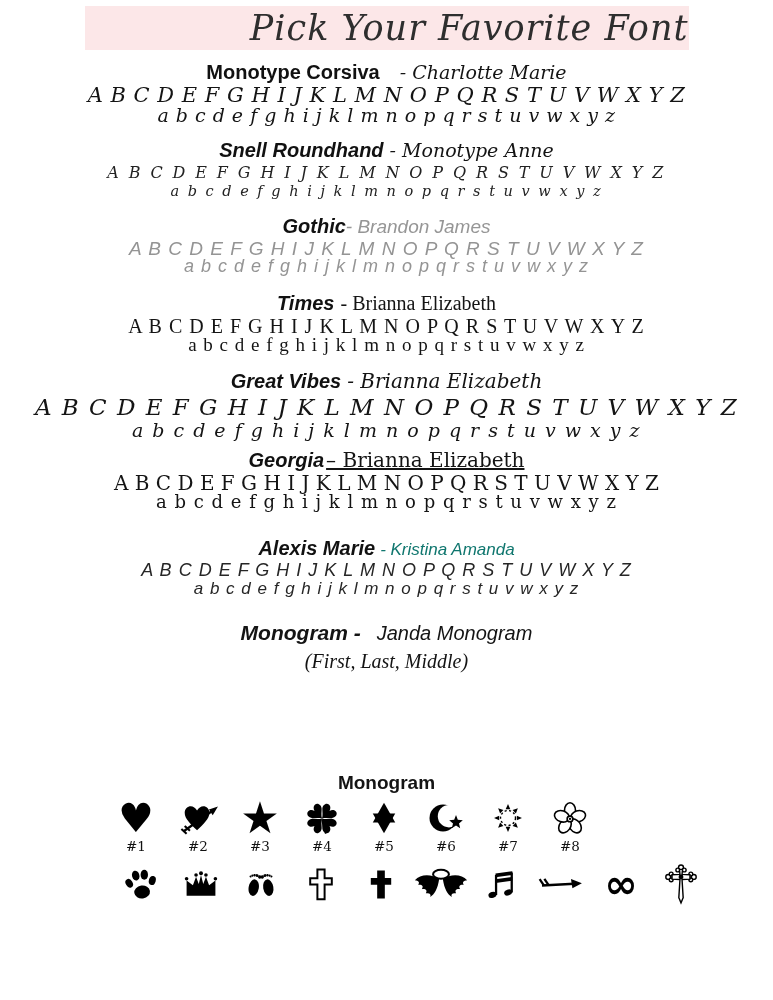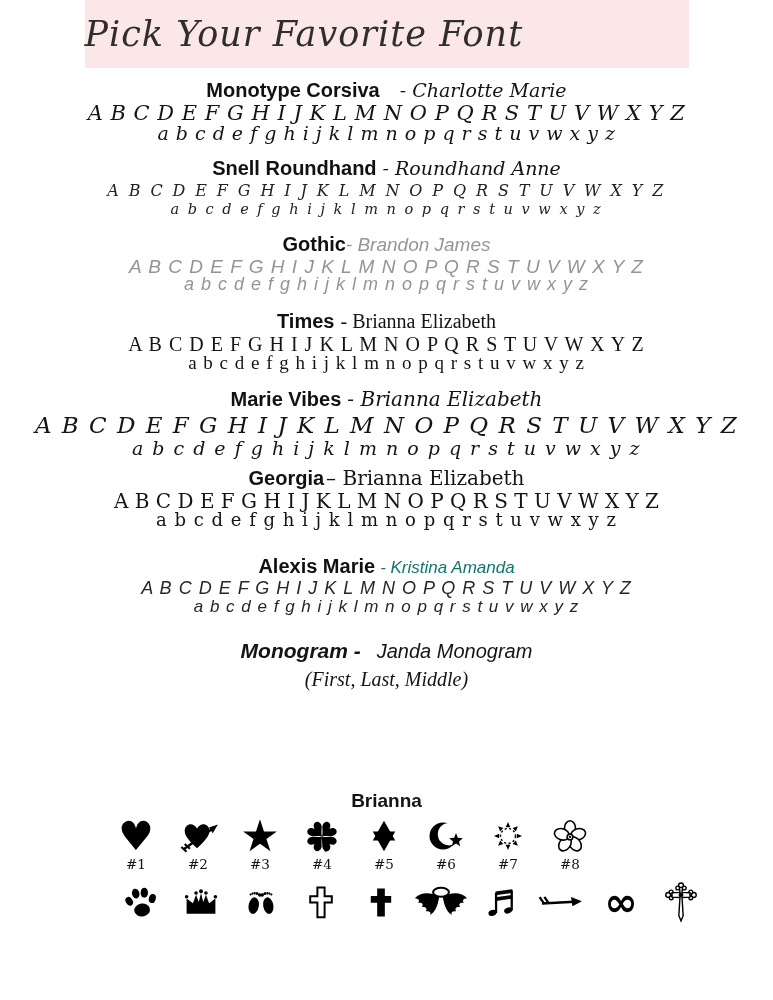--- a/index.html
+++ b/index.html
@@ -4,32 +4,32 @@
 <style>
   html,body{margin:0;padding:0;}
   body{
     width:773px;height:1000px;background:#ffffff;overflow:hidden;
     font-family:"Liberation Sans",sans-serif;color:#141414;
   }
   .page{width:773px;height:1000px;position:relative;text-align:center;}
 
   
   .banner{
-    width:604px;height:68px;margin:0 auto 0;background:#fce7e8;
-    display:flex;align-items:center;justify-content:flex-start;
+    width:604px;height:44px;margin:6px auto 0;background:#fce7e8;
+    display:flex;align-items:center;justify-content:flex-end;
   }
   .banner-title{
     font:italic 400 35px "DejaVu Serif",serif;letter-spacing:1px;color:#2e2e2e;
   }
 
   
   .fsec{text-align:center;}
   .hdr{line-height:22px;white-space:nowrap;}
   .fs-name{font:bold 20px "Liberation Sans",sans-serif;color:#111;}
-  .italic-name{}
+  .italic-name{font-style:italic;}
   .alpha{white-space:nowrap;}
 
   .s0{margin-top:11px;}
   .s0 .fs-sample{font:italic 19px "DejaVu Serif",serif;margin-left:20px;}
   .s0 .upper{font:italic 21px "DejaVu Serif",serif;line-height:21px;letter-spacing:.5px;}
   .s0 .lower{font:italic 19px "DejaVu Serif",serif;line-height:18px;letter-spacing:.5px;}
 
   .s1{margin-top:15px;}
   .s1 .fs-sample{font:italic 19px "DejaVu Serif",serif;margin-left:6px;}
   .s1 .upper{font:italic 16px "DejaVu Serif",serif;line-height:20px;letter-spacing:2.4px;color:#222;}
@@ -44,21 +44,21 @@
   .s3 .fs-sample{font:400 20px "Liberation Serif",serif;margin-left:6px;}
   .s3 .upper{font:400 20px "Liberation Serif",serif;line-height:20px;letter-spacing:1px;}
   .s3 .lower{font:400 19px "Liberation Serif",serif;line-height:18px;letter-spacing:1px;}
 
   .s4{margin-top:15px;}
   .s4 .fs-sample{font:italic 20px "DejaVu Serif",serif;margin-left:6px;}
   .s4 .upper{font:italic 23px "DejaVu Serif",serif;line-height:26px;letter-spacing:1.5px;}
   .s4 .lower{font:italic 19px "DejaVu Serif",serif;line-height:20px;letter-spacing:1.5px;}
 
   .s5{margin-top:8px;}
-  .s5 .fs-sample{font:400 20px "DejaVu Serif",serif;margin-left:2px;}
+  .s5 .fs-sample{font:400 20px "DejaVu Serif",serif;margin-left:2px;text-decoration:underline;}
   .s5 .upper{font:400 20px "DejaVu Serif",serif;line-height:20px;}
   .s5 .lower{font:400 18px "DejaVu Serif",serif;line-height:18px;letter-spacing:1px;}
 
   .s6{margin-top:26px;}
   .s6 .fs-sample{font:italic 17px "Liberation Sans",sans-serif;color:#0f766e;margin-left:5px;}
   .s6 .upper{font:italic 18px "Liberation Sans",sans-serif;line-height:19px;letter-spacing:1px;color:#262626;}
   .s6 .lower{font:italic 17px "Liberation Sans",sans-serif;line-height:17px;letter-spacing:1px;color:#262626;}
 
   
   .monogram{margin-top:24px;}
@@ -102,21 +102,21 @@
   <section class="fsec s0">
     <div class="hdr">
       <span class="fs-name">Monotype Corsiva</span><span class="fs-sample">- Charlotte Marie</span>
     </div>
     <div class="alpha upper">A B C D E F G H I J K L M N O P Q R S T U V W X Y Z</div>
     <div class="alpha lower">a b c d e f g h i j k l m n o p q r s t u v w x y z</div>
   </section>
 
   <section class="fsec s1">
     <div class="hdr">
-      <span class="fs-name italic-name">Snell Roundhand</span><span class="fs-sample">- Roundhand Anne</span>
+      <span class="fs-name italic-name">Snell Roundhand</span><span class="fs-sample">- Monotype Anne</span>
     </div>
     <div class="alpha upper">A B C D E F G H I J K L M N O P Q R S T U V W X Y Z</div>
     <div class="alpha lower">a b c d e f g h i j k l m n o p q r s t u v w x y z</div>
   </section>
 
   <section class="fsec s2">
     <div class="hdr">
       <span class="fs-name italic-name">Gothic</span><span class="fs-sample">- Brandon James</span>
     </div>
     <div class="alpha upper">A B C D E F G H I J K L M N O P Q R S T U V W X Y Z</div>
@@ -126,21 +126,21 @@
   <section class="fsec s3">
     <div class="hdr">
       <span class="fs-name italic-name">Times</span><span class="fs-sample">- Brianna Elizabeth</span>
     </div>
     <div class="alpha upper">A B C D E F G H I J K L M N O P Q R S T U V W X Y Z</div>
     <div class="alpha lower">a b c d e f g h i j k l m n o p q r s t u v w x y z</div>
   </section>
 
   <section class="fsec s4">
     <div class="hdr">
-      <span class="fs-name italic-name">Marie Vibes</span><span class="fs-sample">- Brianna Elizabeth</span>
+      <span class="fs-name italic-name">Great Vibes</span><span class="fs-sample">- Brianna Elizabeth</span>
     </div>
     <div class="alpha upper">A B C D E F G H I J K L M N O P Q R S T U V W X Y Z</div>
     <div class="alpha lower">a b c d e f g h i j k l m n o p q r s t u v w x y z</div>
   </section>
 
   <section class="fsec s5">
     <div class="hdr">
       <span class="fs-name italic-name">Georgia</span><span class="fs-sample">– Brianna Elizabeth</span>
     </div>
     <div class="alpha upper">A B C D E F G H I J K L M N O P Q R S T U V W X Y Z</div>
@@ -158,21 +158,21 @@
   <section class="monogram">
     <div class="hdr">
       <span class="mg-name">Monogram -</span><span class="mg-font">Janda Monogram</span>
     </div>
     <div class="mg-sub">
       <span class="mg-format">(First, Last, Middle)</span>
     </div>
   </section>
 
 
-  <div class="sym-title">Brianna</div>
+  <div class="sym-title">Monogram</div>
 
   <div class="symrow row1">
     <div class="sym">
       <span class="glyph uni uni-heart">♥</span>
       <span class="sym-num">#1</span>
     </div>
     <div class="sym">
       <span class="glyph">
         <svg width="42" height="38" viewBox="0 0 44 40" fill="#000">
           <path d="M21 33 C14 26 8 21 8 14.5 C8 10 11.2 7.5 14.3 7.5 C17 7.5 19.4 9.3 21 12 C22.6 9.3 25 7.5 27.7 7.5 C30.8 7.5 34 10 34 14.5 C34 21 28 26 21 33 Z"></path>

